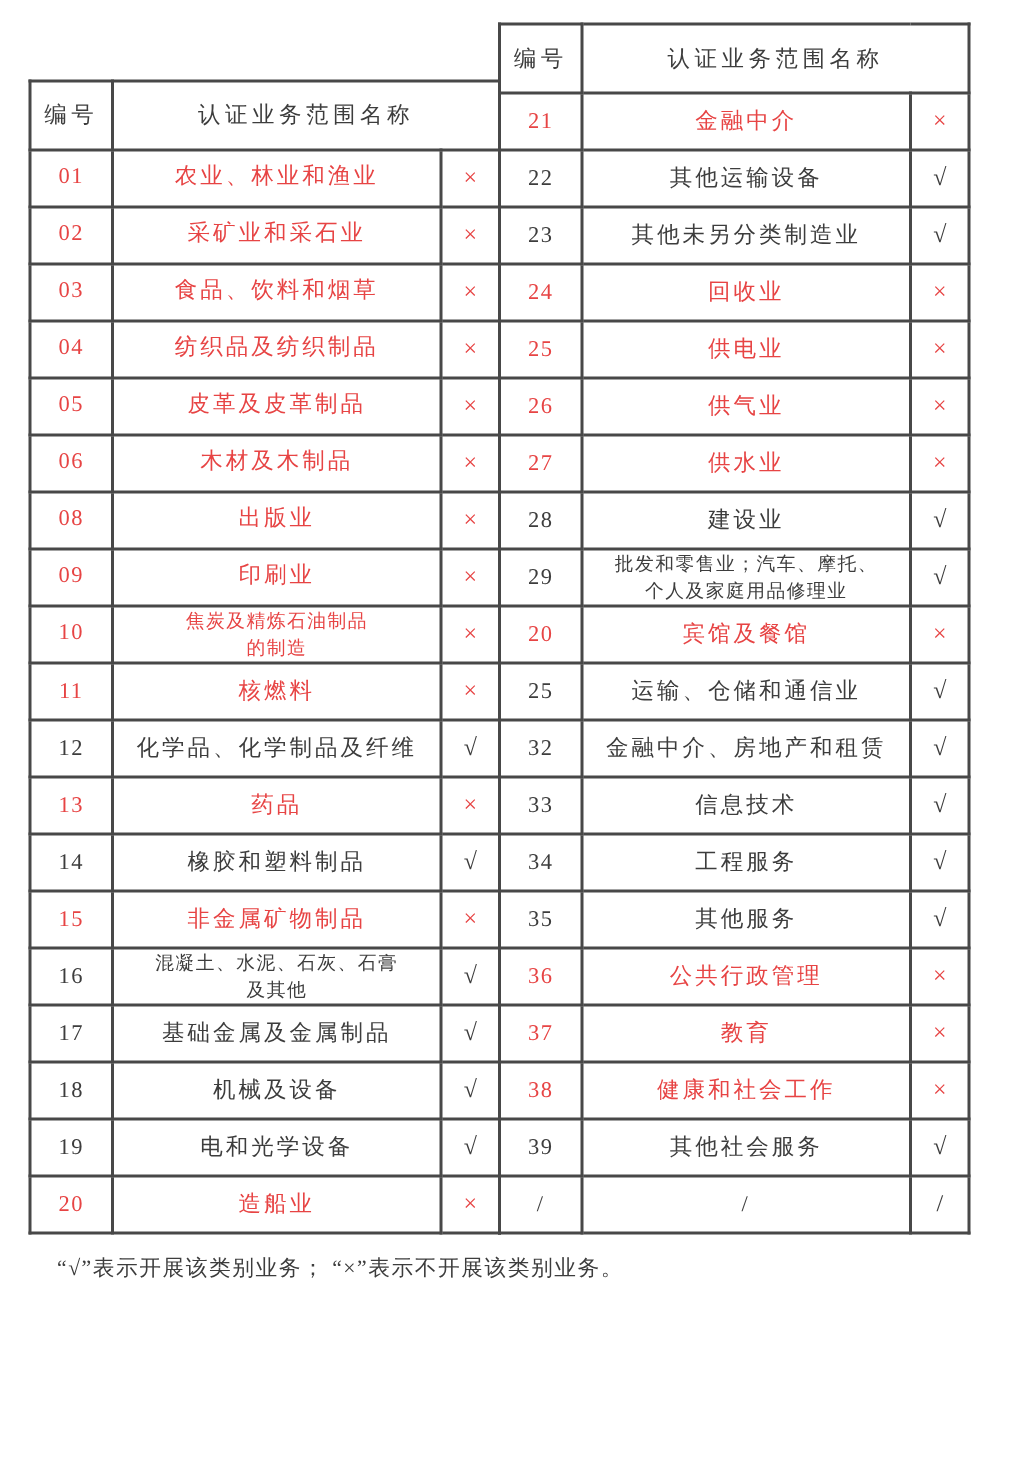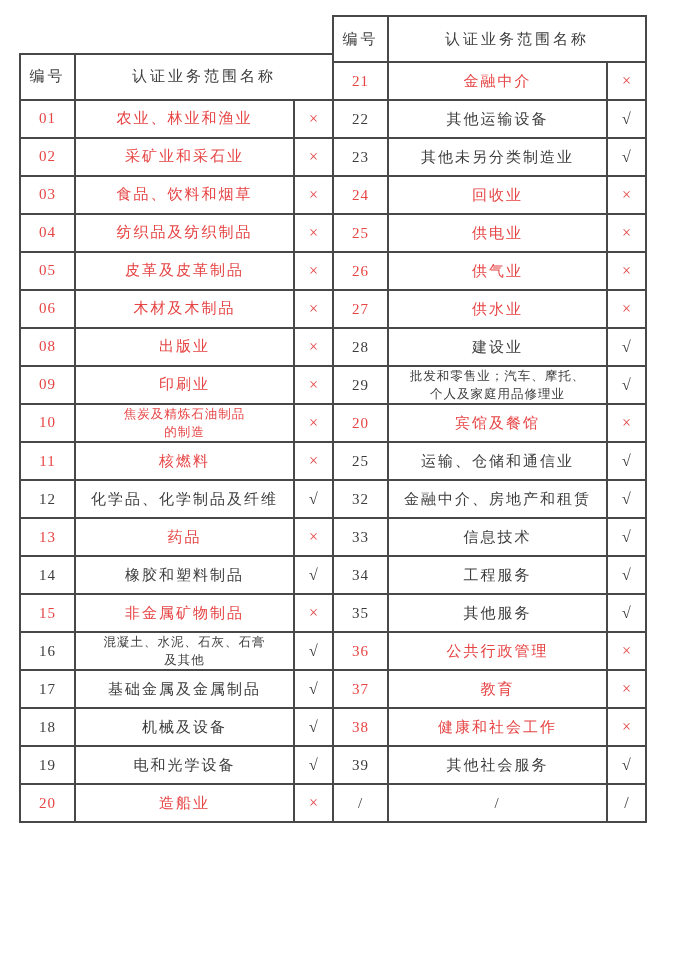--- a/index.html
+++ b/index.html
@@ -351,13 +351,14 @@
             <td class="name black">
               <div>/</div>
             </td>
             <td class="mark black">/</td>
           </tr>
         </tbody>
     </table>
 
   </div>
 
+  <div class="legend">“√”表示开展该类别业务；  “×”表示不开展该类别业务。</div>
 </div>
 
 </body></html>

